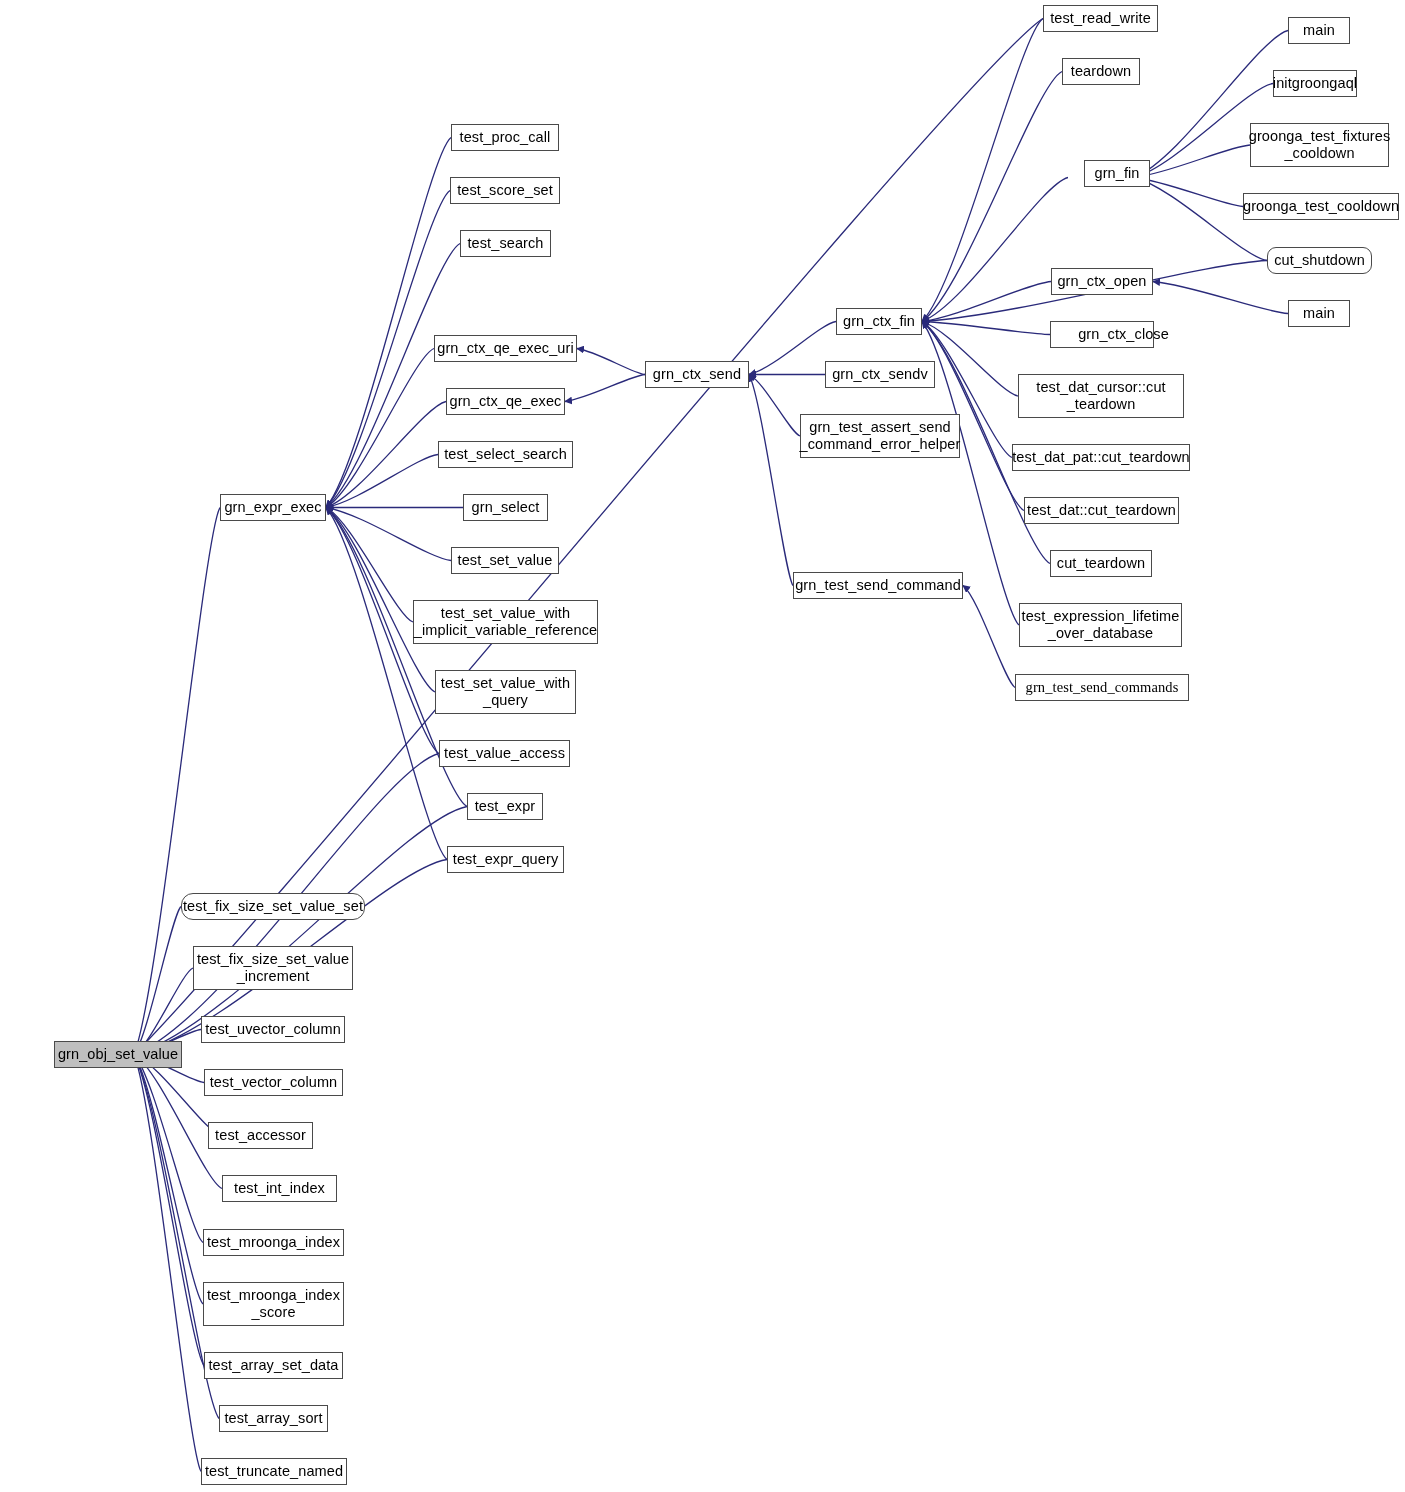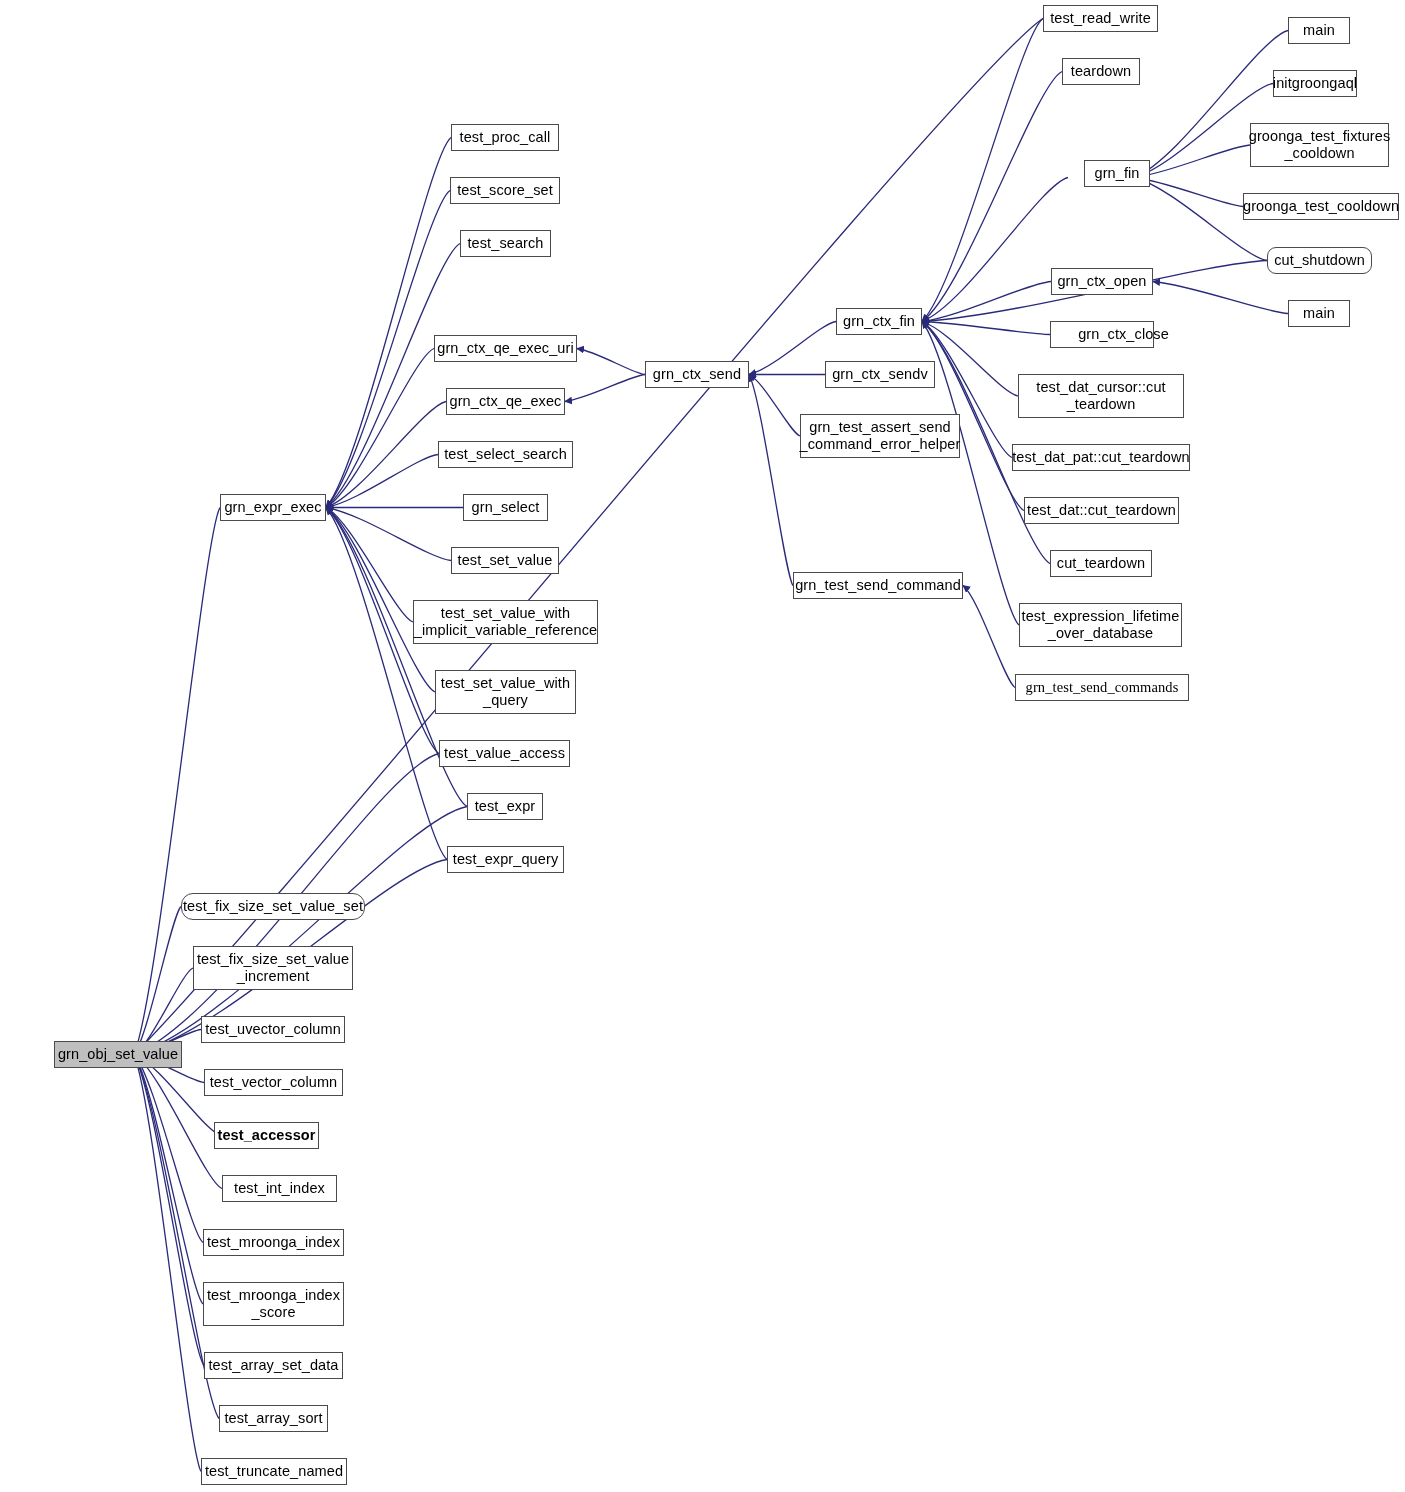--- a/index.html
+++ b/index.html
@@ -121,21 +121,21 @@
     <div class="node" style="left: 435px; top: 670px; width: 141px; height: 44px;">test_set_value_with
 _query</div>
     <div class="node" style="left: 439px; top: 740px; width: 131px; height: 27px;">test_value_access</div>
     <div class="node" style="left: 467px; top: 793px; width: 76px; height: 27px;">test_expr</div>
     <div class="node" style="left: 447px; top: 846px; width: 117px; height: 27px;">test_expr_query</div>
     <div class="node" style="left: 181px; top: 893px; width: 184px; height: 27px; border-radius: 12px;">test_fix_size_set_value_set</div>
     <div class="node" style="left: 193px; top: 946px; width: 160px; height: 44px;">test_fix_size_set_value
 _increment</div>
     <div class="node" style="left: 201px; top: 1016px; width: 144px; height: 27px;">test_uvector_column</div>
     <div class="node" style="left: 204px; top: 1069px; width: 139px; height: 27px;">test_vector_column</div>
-    <div class="node" style="left: 214px; top: 1122px; width: 105px; height: 27px; font-weight: bold;">test_accessor</div>
+    <div class="node" style="left: 208px; top: 1122px; width: 105px; height: 27px;">test_accessor</div>
     <div class="node" style="left: 222px; top: 1175px; width: 115px; height: 27px;">test_int_index</div>
     <div class="node" style="left: 203px; top: 1229px; width: 141px; height: 27px;">test_mroonga_index</div>
     <div class="node" style="left: 203px; top: 1282px; width: 141px; height: 44px;">test_mroonga_index
 _score</div>
     <div class="node" style="left: 204px; top: 1352px; width: 139px; height: 27px;">test_array_set_data</div>
     <div class="node" style="left: 219px; top: 1405px; width: 109px; height: 27px;">test_array_sort</div>
     <div class="node" style="left: 201px; top: 1458px; width: 146px; height: 27px;">test_truncate_named</div>
     <div class="node" style="left: 645px; top: 361px; width: 104px; height: 27px;">grn_ctx_send</div>
     <div class="node" style="left: 825px; top: 361px; width: 110px; height: 27px;">grn_ctx_sendv</div>
     <div class="node" style="left: 800px; top: 414px; width: 160px; height: 44px;">grn_test_assert_send

